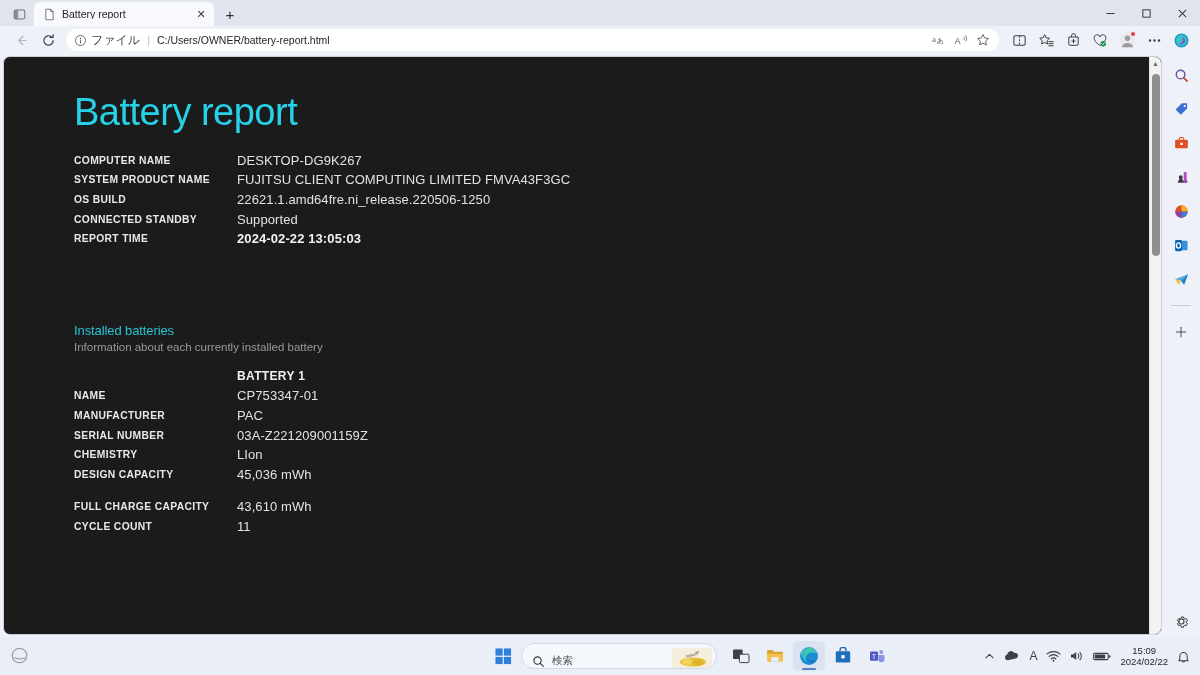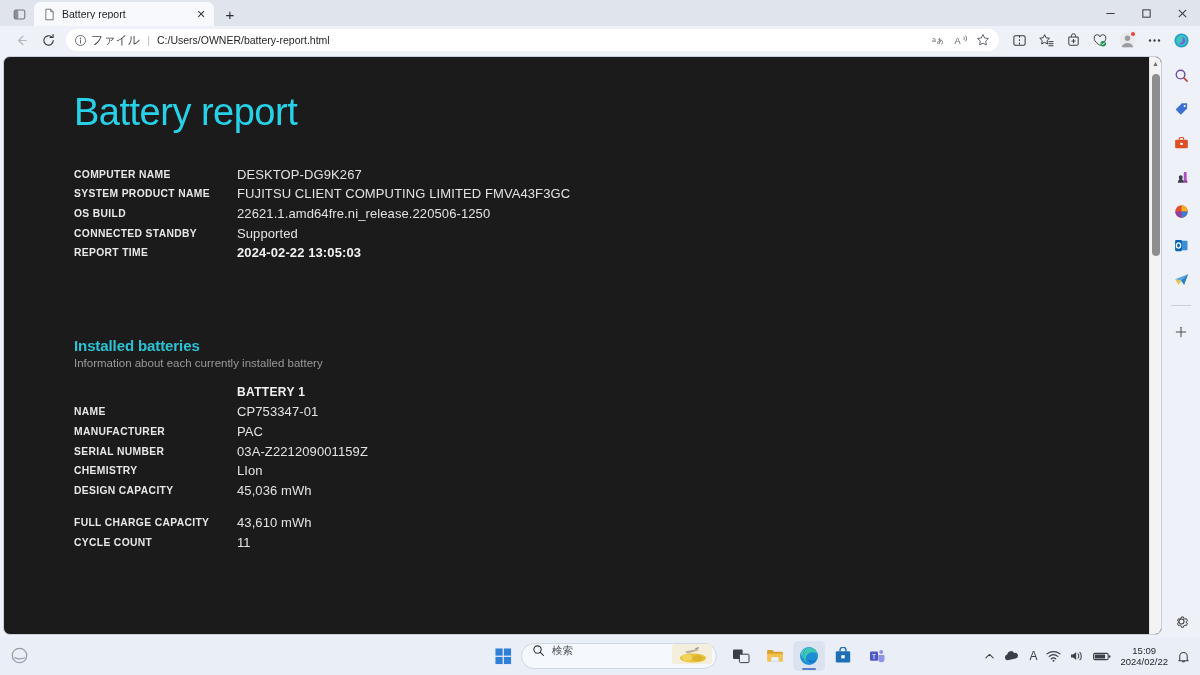--- a/index.html
+++ b/index.html
@@ -109,35 +109,35 @@
   }
   .report {
     position: absolute; inset: 0;
     padding: 36px 0 0 70px;
     color: #ffffff;
   }
   .report-title {
     font-size: 38px; font-weight: 400; letter-spacing: -0.5px;
     line-height: 1.05;
   }
-  .info-table { margin-top: 32px; }
+  .info-table { margin-top: 18px; }
   .info-row { display: flex; line-height: 19.6px; }
   .info-key {
     width: 163px; flex: 0 0 163px;
     font-size: 10.3px; font-weight: 700; letter-spacing: .35px;
     color: #e8e8e8; text-transform: uppercase;
   }
   .info-val {
     font-size: 13px; color: #e2e2e2; font-weight: 400; letter-spacing: .1px;
   }
   .info-val.bold { font-weight: 600; color: #f2f2f2; }
 
   .section { margin-top: 74px; }
   .section-title {
-    font-size: 15px; font-weight: 700; letter-spacing: -0.1px;
+    font-size: 13px; font-weight: 400; letter-spacing: -0.1px;
   }
   .section-sub {
     font-size: 11.5px; color: #9a9a9a; margin-top: 3px; font-weight: 400;
   }
   .batt-table { margin-top: 14px; }
   .batt-head { display: flex; line-height: 19.5px; }
   .batt-head .info-key { color: transparent; }
   .batt-colhead {
     font-size: 12px; font-weight: 700; letter-spacing: .35px; color: #f0f0f0;
   }
@@ -184,21 +184,21 @@
     border-radius: 5px; position: relative;
   }
   .tb-btn.active { background: #dbe3f0; }
   .tb-btn.active::after {
     content: ""; position: absolute; bottom: 1px; left: 50%; transform: translateX(-50%);
     width: 14px; height: 2.5px; border-radius: 2px; background: #5a7fc7;
   }
   .tb-search {
     width: 196px; height: 26px; background: #f5f8fc;
     border: 1px solid #cfd8e6; border-radius: 13px;
-    display: flex; align-items: flex-start; padding: 0 4px 0 10px; gap: 7px;
+    display: flex; align-items: flex-end; padding: 0 4px 0 10px; gap: 7px;
     margin-right: 6px;
   }
   .tb-search-text { font-size: 10.5px; color: #4a4f57; flex: 1 1 auto; }
   .tb-food {
     width: 40px; height: 20px; border-radius: 4px;
     background: linear-gradient(160deg,#f5f2e3 0%,#f0e8c8 45%,#e9dba0 100%);
     position: relative; overflow: hidden; flex: 0 0 40px;
   }
   .tb-right {
     width: 230px; flex: 0 0 230px; display: flex; align-items: center;

